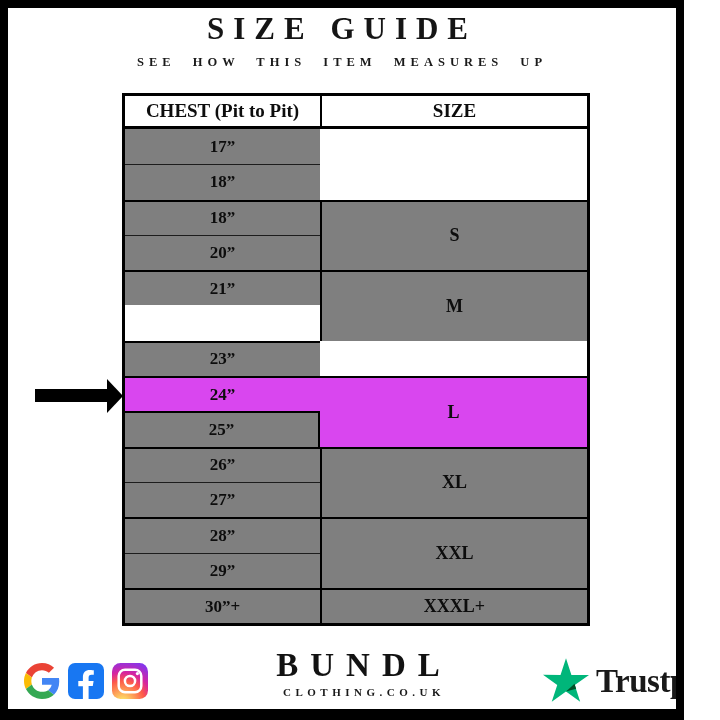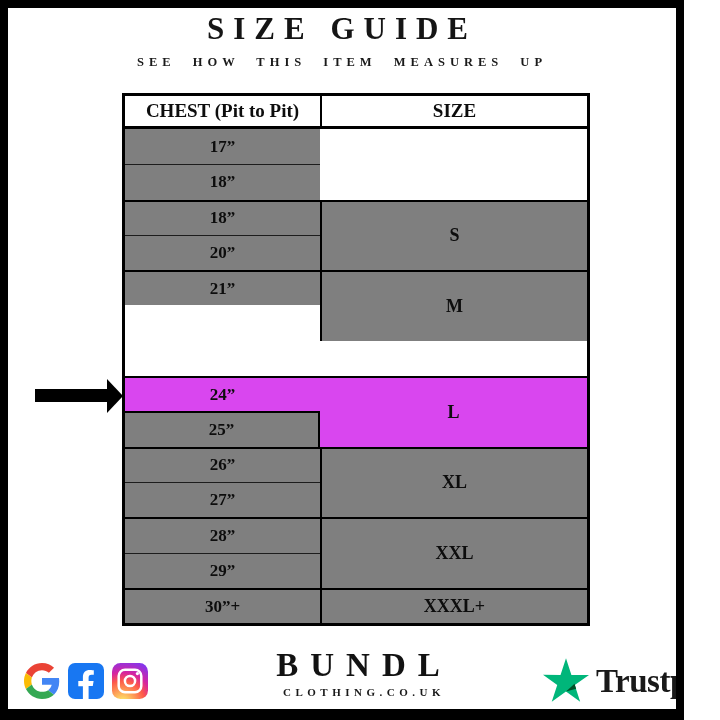--- a/index.html
+++ b/index.html
@@ -73,20 +73,21 @@
     <div class="cell" style="grid-area:2/1">17”</div>
     <div class="cell t1" style="grid-area:3/1">18”</div>
 
     <div class="cell t2" style="grid-area:4/1">18”</div>
     <div class="cell sz t2 vd" style="grid-row:4/6;grid-column:2">S</div>
     <div class="cell t1" style="grid-area:5/1">20”</div>
 
     <div class="cell t2" style="grid-area:6/1">21”</div>
     <div class="cell sz t2 vd" style="grid-row:6/8;grid-column:2">M</div>
 
+    <div class="cell t2" style="grid-area:8/1">23”</div>
 
     <div class="cell t2 hl" style="grid-area:9/1">24”</div>
     <div class="cell sz t2 hl" style="grid-row:9/11;grid-column:2">L</div>
     <div class="cell t2 vr" style="grid-area:10/1">25”</div>
 
     <div class="cell t2" style="grid-area:11/1">26”</div>
     <div class="cell sz t2 vd" style="grid-row:11/13;grid-column:2">XL</div>
     <div class="cell t1" style="grid-area:12/1">27”</div>
 
     <div class="cell t2" style="grid-area:13/1">28”</div>

